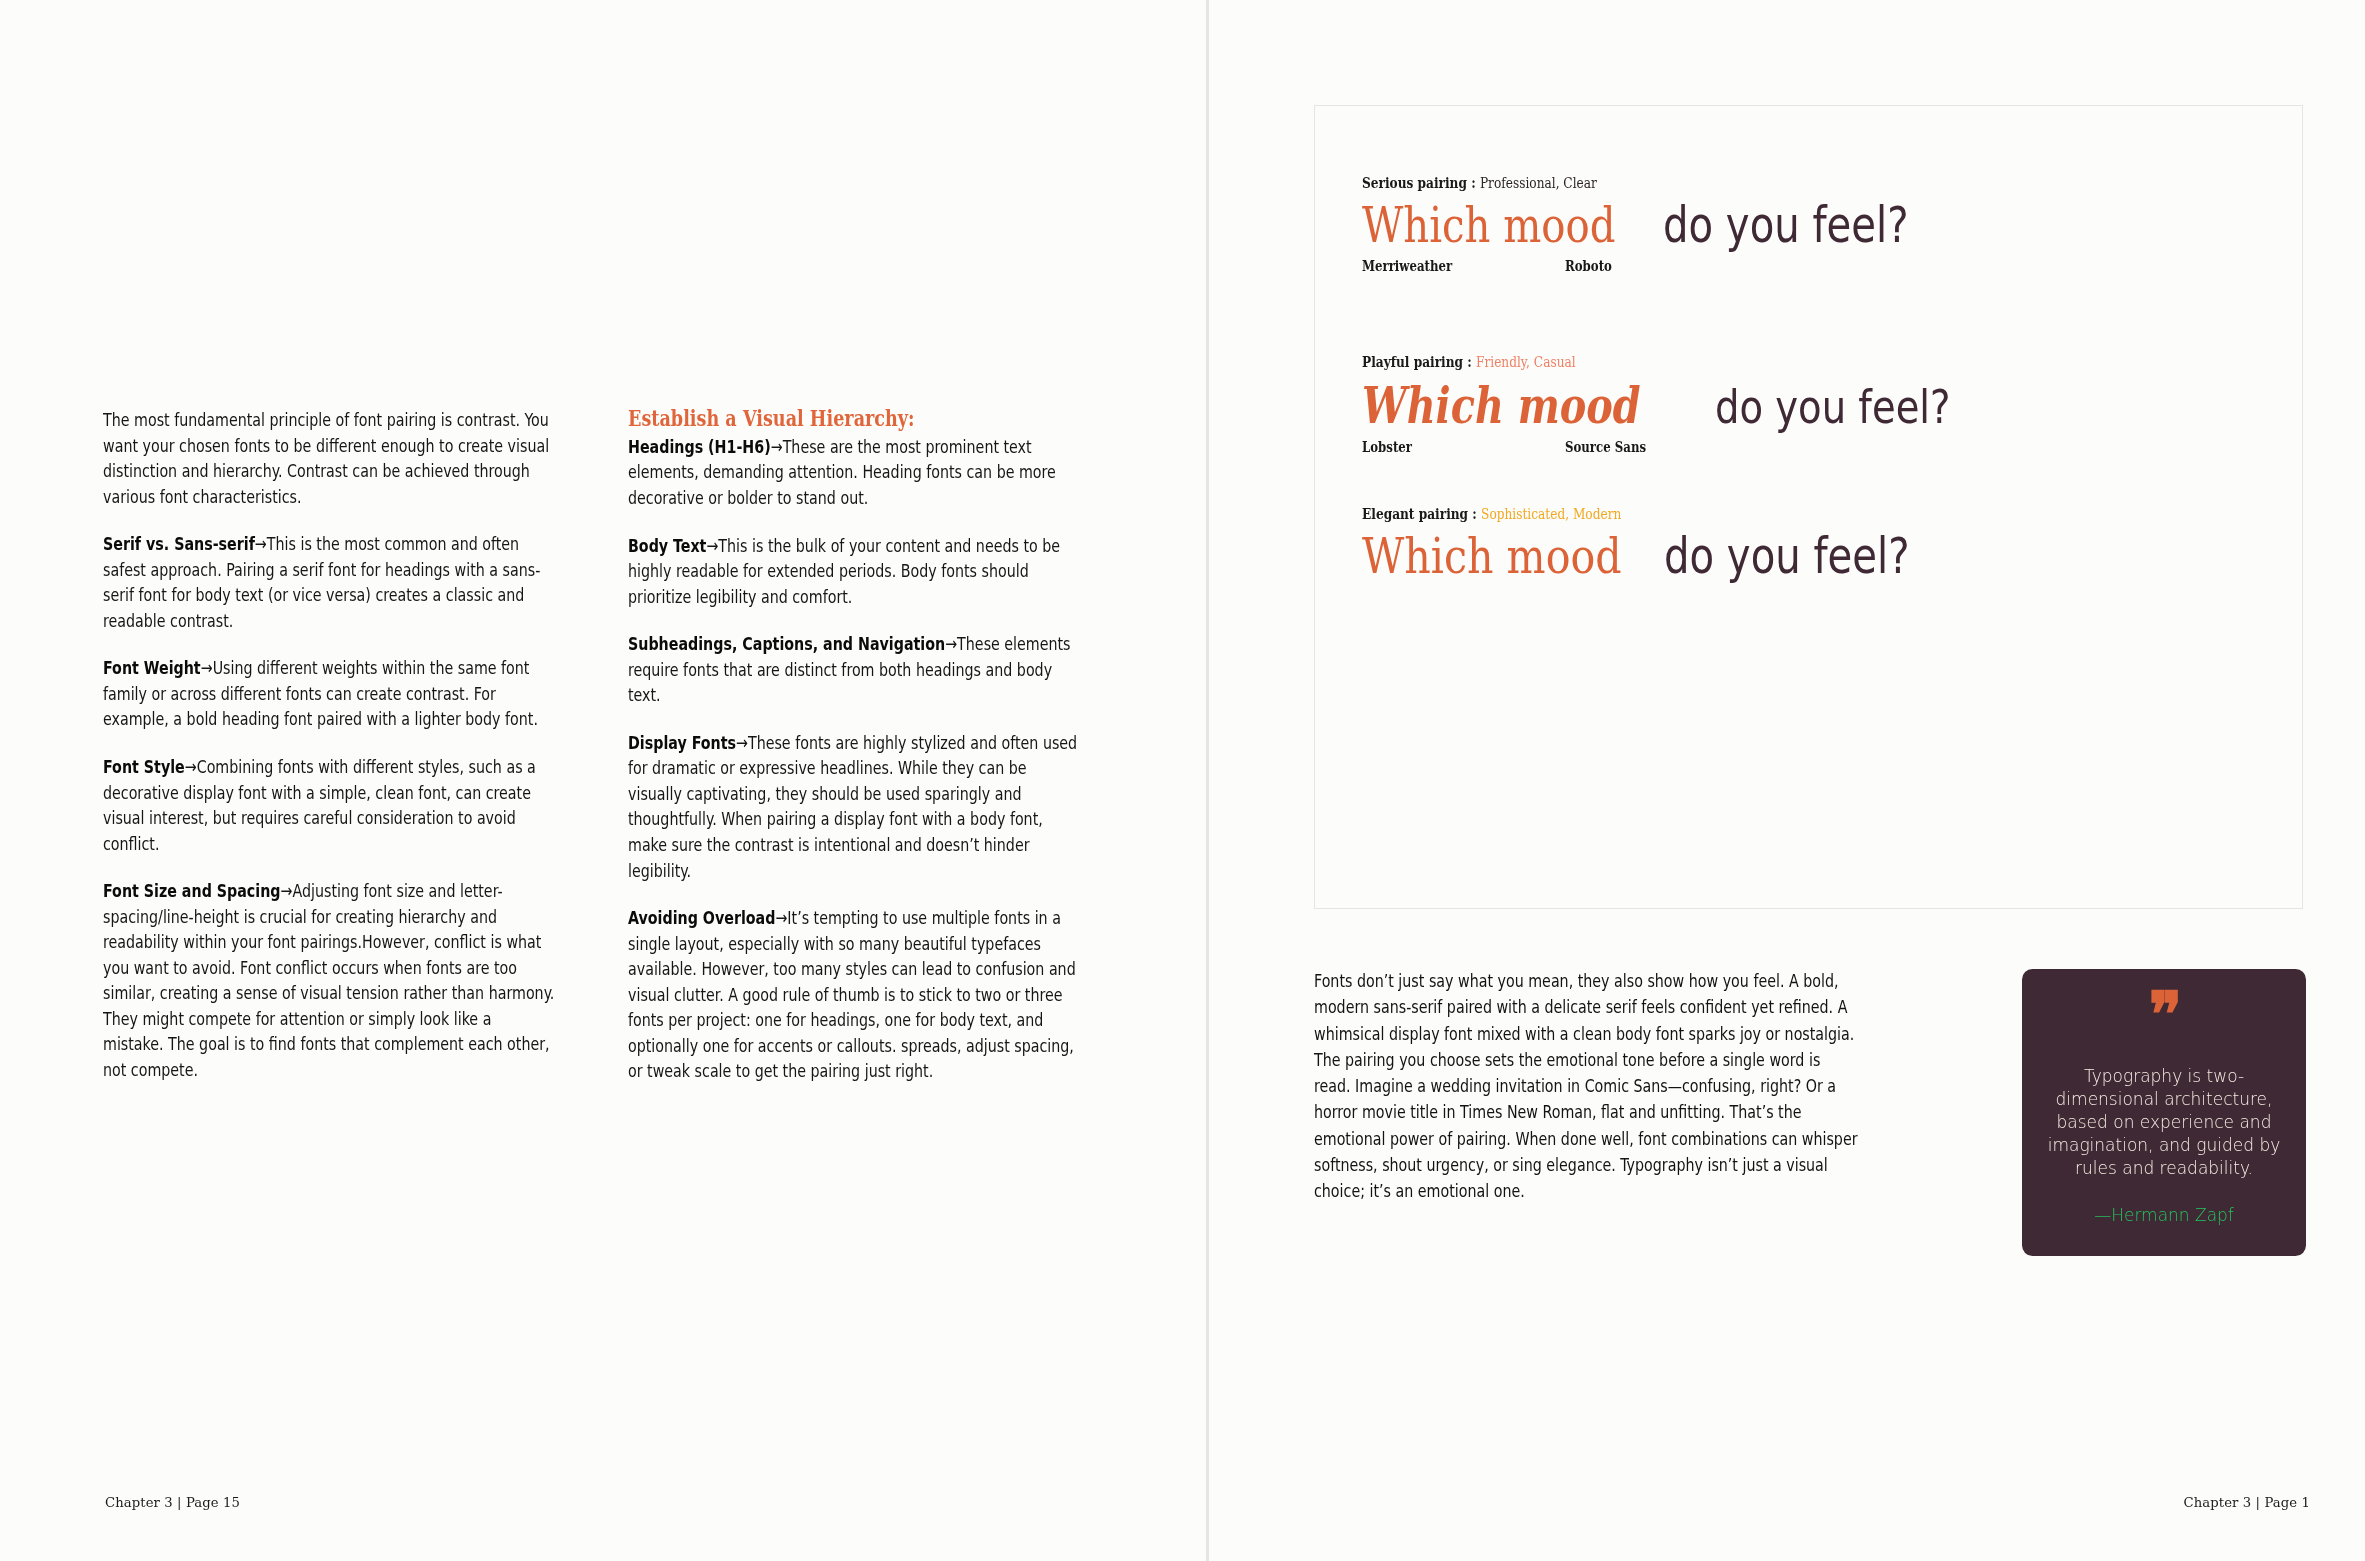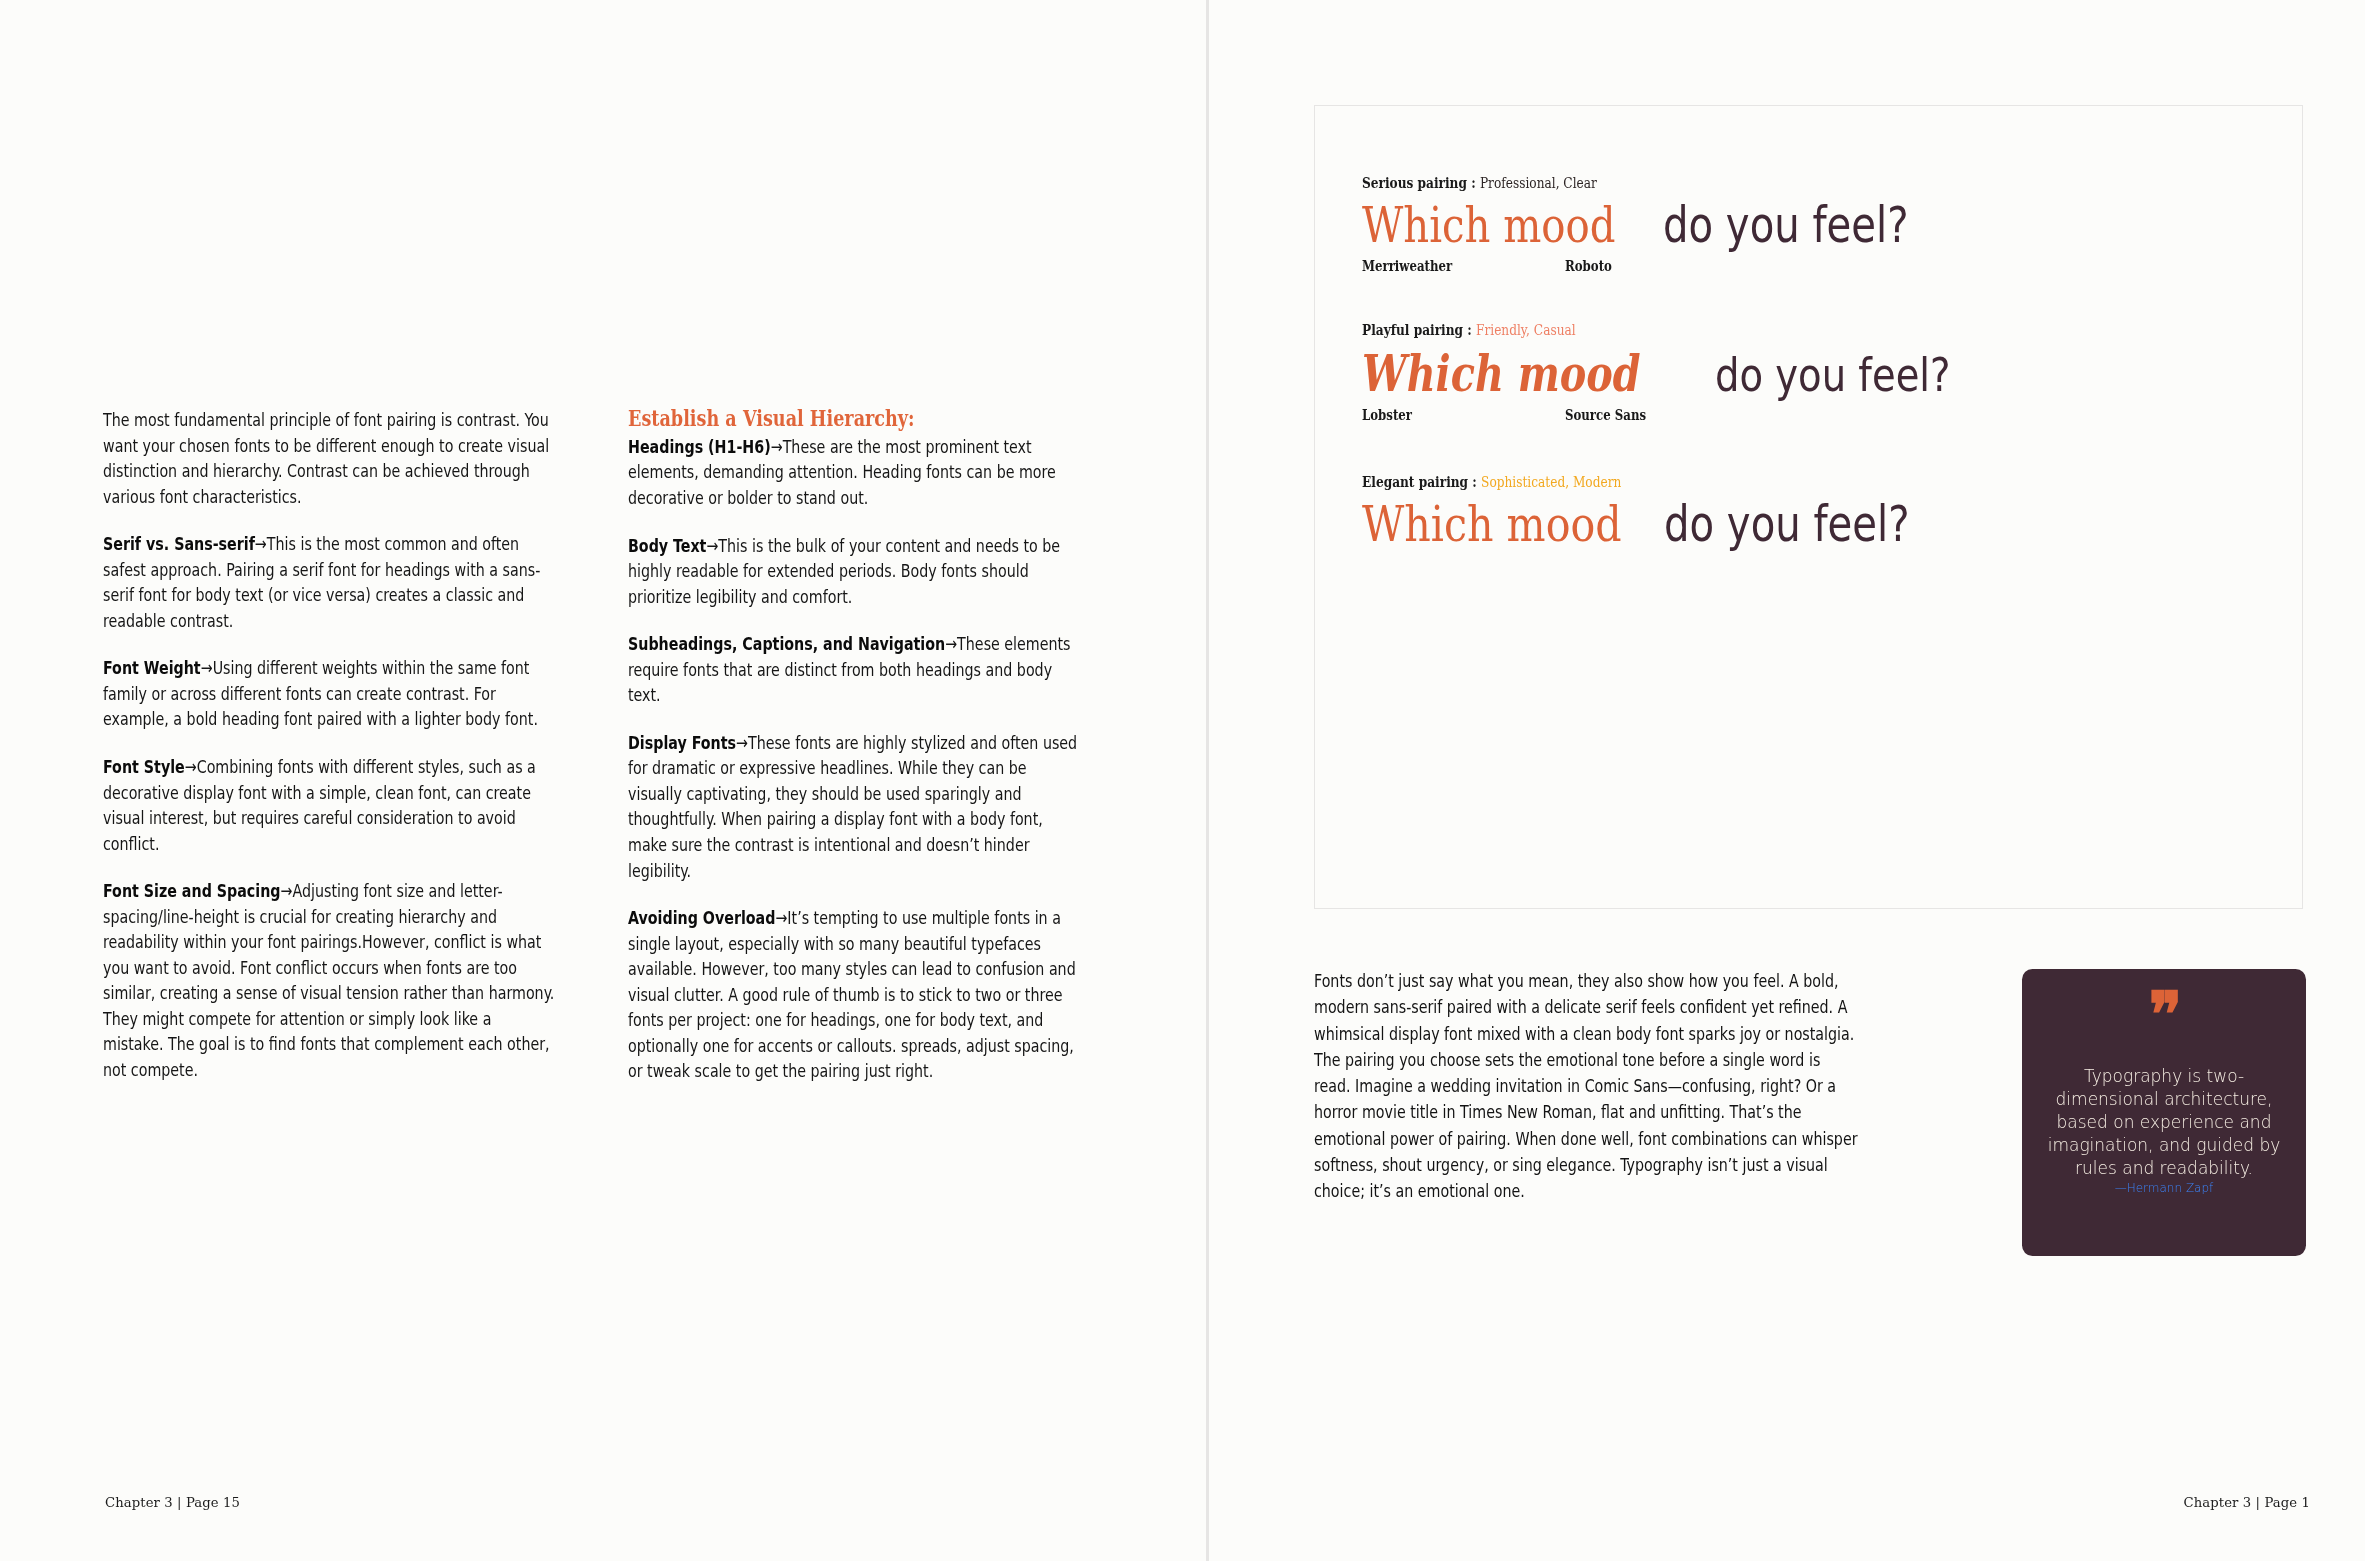--- a/index.html
+++ b/index.html
@@ -155,21 +155,21 @@
     border: 1.4px solid #e6e5e4;
     background: #fcfcfa;
     box-sizing: border-box;
     padding: 28px 0 12px 0;
   }
   .specimen-row {
     padding: 0 47px;
     margin-bottom: 4.7px;
   }
   .specimen-row.r1 { margin-top: 39px; }
-  .specimen-row.r2 { margin-top: 42px; }
+  .specimen-row.r2 { margin-top: 74px; }
   .specimen-row.r3 { margin-top: 45px; }
 
   .spec-label {
     font-family: "DejaVu Serif", "Liberation Serif", serif;
     font-size: 15.6px;
     font-weight: 700;
     color: #1a1a1a;
     letter-spacing: 0px;
     transform: scaleX(0.78);
     transform-origin: left center;
@@ -303,23 +303,24 @@
   }
   .quote-text {
     margin-top: 22px;
     font-family: "DejaVu Sans", "Liberation Sans", sans-serif;
     font-size: 17px;
     line-height: 1.36;
     color: #f6eee3;
     font-weight: 300;
   }
   .quote-attrib {
+    margin-top: 24px;
     font-family: "DejaVu Sans", "Liberation Sans", sans-serif;
-    font-size: 12px;
-    color: #3b82f6;
+    font-size: 17px;
+    color: #22c55e;
     font-weight: 300;
   }
 </style>
 </head>
 <body>
 
 <div class="spread">
 
   <div class="gutter-divider"></div>
 

